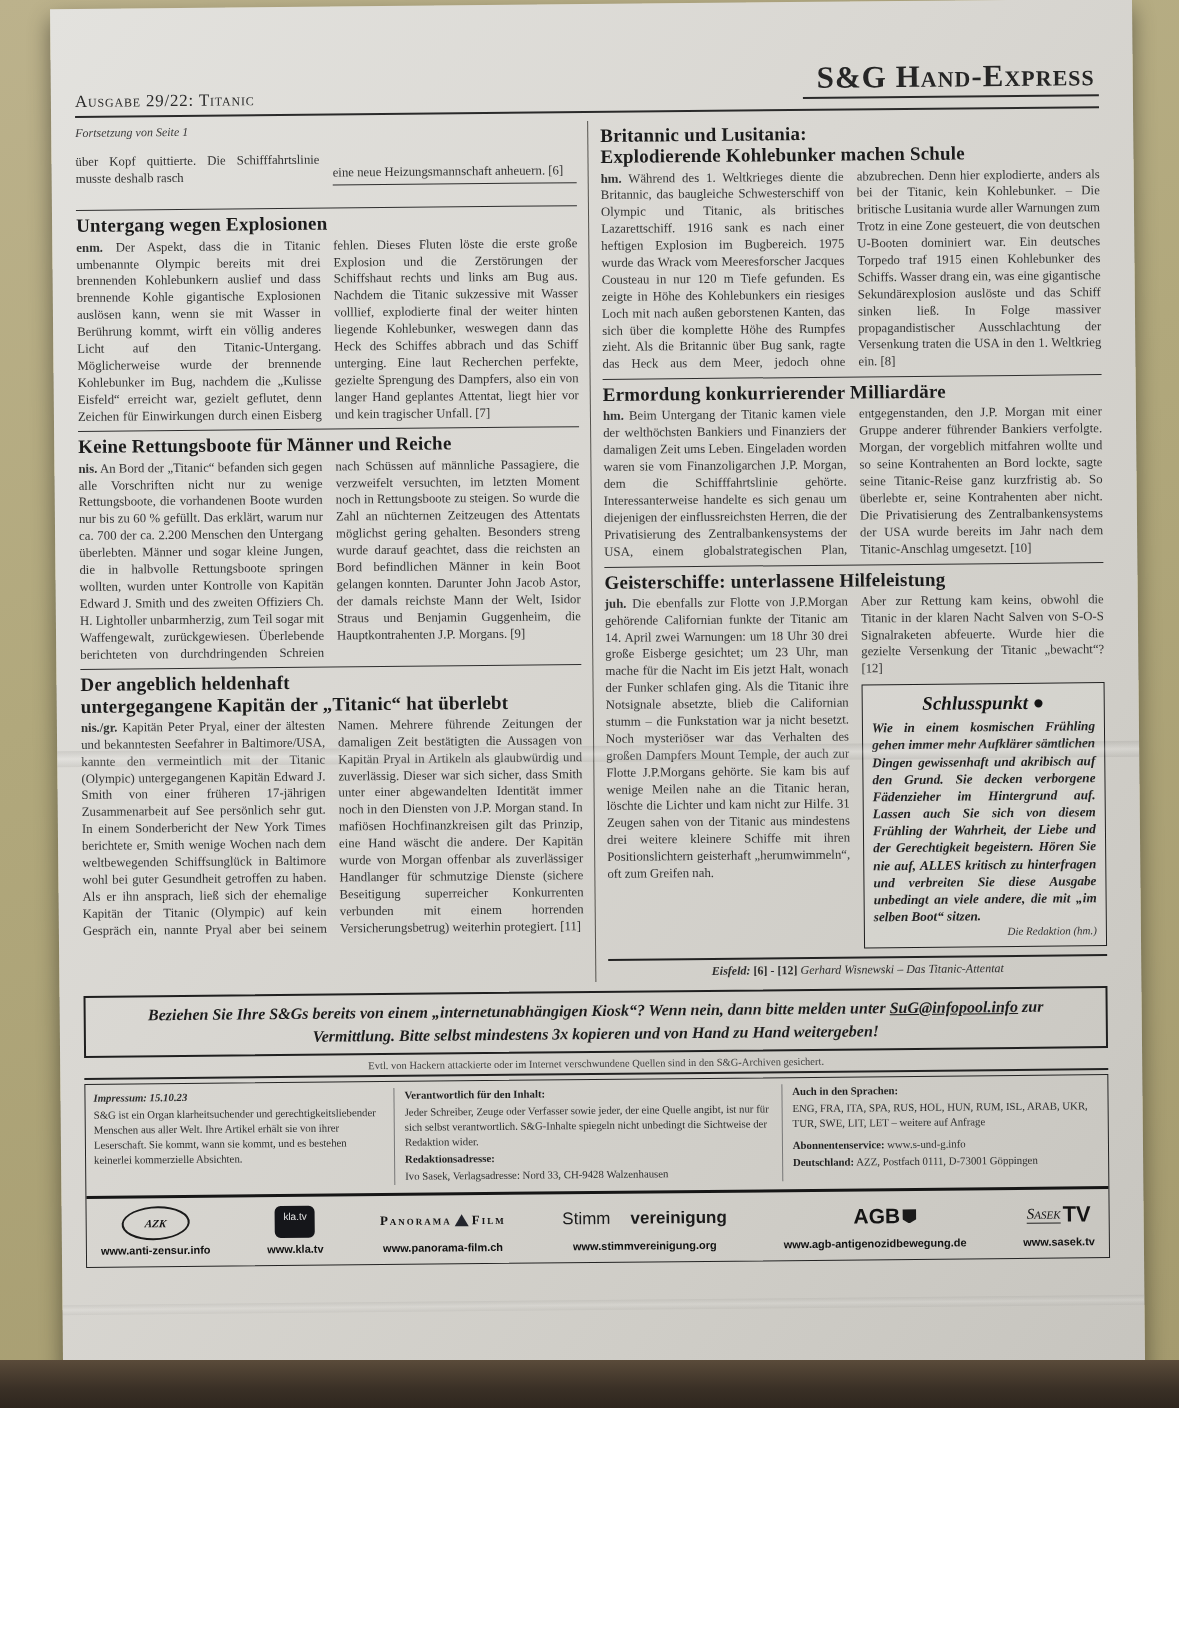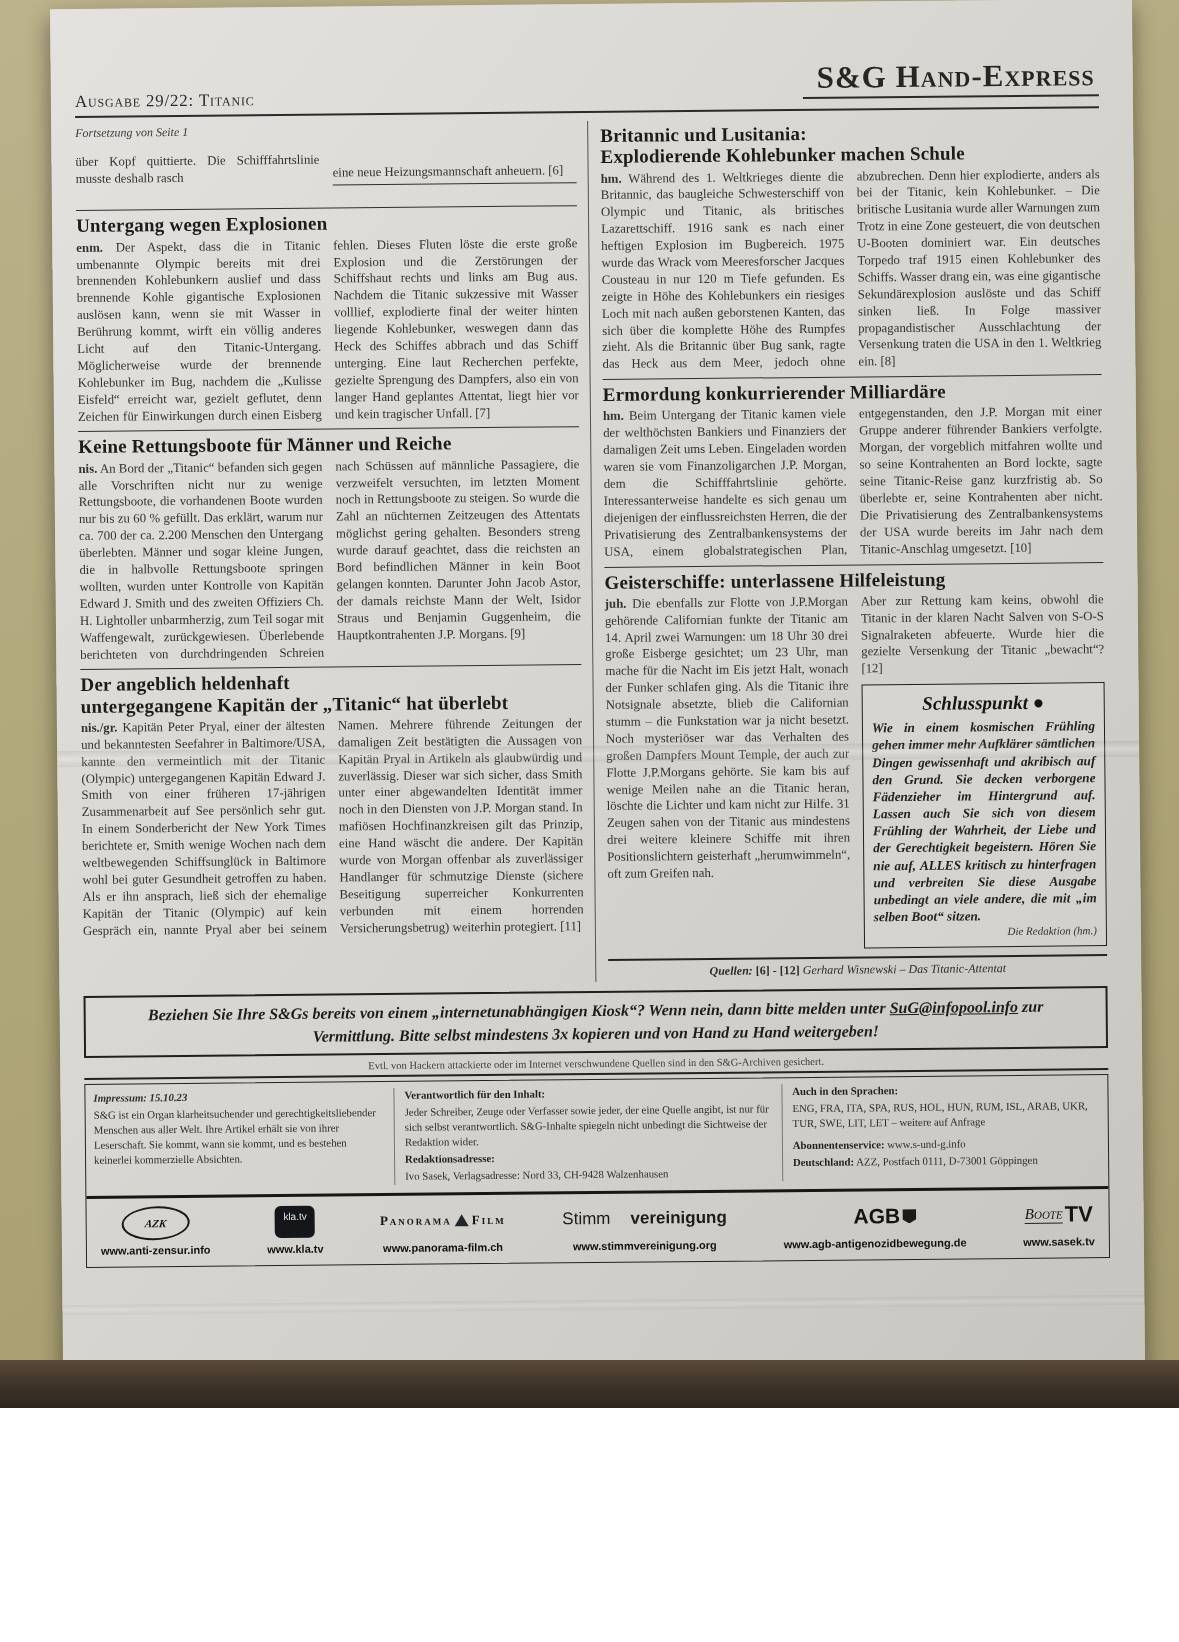--- a/index.html
+++ b/index.html
@@ -177,21 +177,21 @@
               <div class="schluss-box">
                 <h3 class="schluss-title">Schlusspunkt ●</h3>
                 <p class="schluss-text">Wie in einem kosmischen Frühling gehen immer mehr Aufklärer sämtlichen Dingen gewissenhaft und akribisch auf den Grund. Sie decken verborgene Fädenzieher im Hintergrund auf. Lassen auch Sie sich von diesem Frühling der Wahrheit, der Liebe und der Gerechtigkeit begeistern. Hören Sie nie auf, ALLES kritisch zu hinterfragen und verbreiten Sie diese Ausgabe unbedingt an viele andere, die mit „im selben Boot“ sitzen.</p>
                 <p class="schluss-sig">Die Redaktion (hm.)</p>
               </div>
             </div>
           </div>
         </section>
 
         <div class="quellen">
-          <span class="q-label">Quellen:</span>
+          <span class="q-label">Eisfeld:</span>
           <span class="q-refs">[6] - [12]</span>
           <span class="q-src">Gerhard Wisnewski – Das Titanic-Attentat</span>
         </div>
       </div>
     </div>
 
     <div class="kiosk-box">
       <span>Beziehen Sie Ihre S&amp;Gs bereits von einem „internetunabhängigen Kiosk“? Wenn nein, dann bitte melden unter</span>
       <span class="email">SuG@infopool.info</span><span> zur Vermittlung. Bitte selbst mindestens 3x kopieren und von Hand zu Hand weitergeben!</span>
     </div>
@@ -248,21 +248,21 @@
         </div>
         <div class="logo">
           <div class="logo-glyph glyph-agb">
             <span>AGB</span>
               <span class="flag"></span>
           </div>
           <div class="logo-url">www.agb-antigenozidbewegung.de</div>
         </div>
         <div class="logo">
           <div class="logo-glyph glyph-sasek">
-            <span class="script">Boote</span>
+            <span class="script">Sasek</span>
               <span class="tv">TV</span>
           </div>
           <div class="logo-url">www.sasek.tv</div>
         </div>
       </div>
     </div>
   </div>
 
   <div class="table-edge"></div>
 </div>

